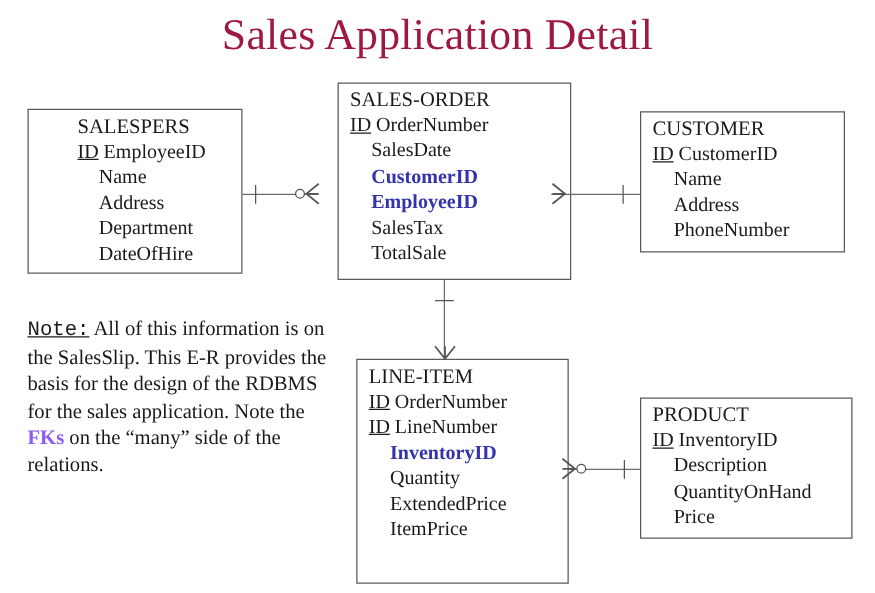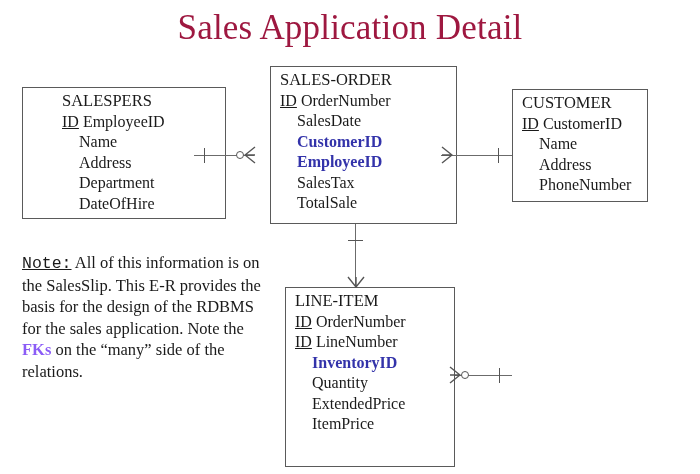--- a/index.html
+++ b/index.html
@@ -124,21 +124,21 @@
     text-align: center;
   }
 </style>
 </head>
 <body>
 
 <div id="canvas">
 
   <div class="title">Sales Application Detail</div>
 
-  <div class="entity" style="left:22px; top:87px; width:204px; height:132px;padding-left:39px;">
+  <div class="entity" style="left:22px; top:87px; width:172px; height:132px;padding-left:39px;">
     <div class="ename">SALESPERS</div>
     <div class="attr">
       <span class="k">ID</span><span class="kname">EmployeeID</span>
     </div>
     <div class="attr plain">Name</div>
     <div class="attr plain">Address</div>
     <div class="attr plain">Department</div>
     <div class="attr plain">DateOfHire</div>
   </div>
 
@@ -147,21 +147,21 @@
     <div class="attr">
       <span class="k">ID</span><span class="kname">OrderNumber</span>
     </div>
     <div class="attr plain">SalesDate</div>
     <div class="attr fk">CustomerID</div>
     <div class="attr fk">EmployeeID</div>
     <div class="attr plain">SalesTax</div>
     <div class="attr plain">TotalSale</div>
   </div>
 
-  <div class="entity" style="left:512px; top:89px; width:136px; height:113px;">
+  <div class="entity" style="left:512px; top:89px; width:164px; height:113px;">
     <div class="ename">CUSTOMER</div>
     <div class="attr">
       <span class="k">ID</span><span class="kname">CustomerID</span>
     </div>
     <div class="attr plain">Name</div>
     <div class="attr plain">Address</div>
     <div class="attr plain">PhoneNumber</div>
   </div>
 
   <div class="entity" style="left:285px; top:287px; width:170px; height:180px;">
@@ -171,20 +171,29 @@
     </div>
     <div class="attr">
       <span class="k">ID</span><span class="kname">LineNumber</span>
     </div>
     <div class="attr fk">InventoryID</div>
     <div class="attr plain">Quantity</div>
     <div class="attr plain">ExtendedPrice</div>
     <div class="attr plain">ItemPrice</div>
   </div>
 
+  <div class="entity" style="left:512px; top:318px; width:170px; height:113px;">
+    <div class="ename">PRODUCT</div>
+    <div class="attr">
+      <span class="k">ID</span><span class="kname">InventoryID</span>
+    </div>
+    <div class="attr plain">Description</div>
+    <div class="attr plain">QuantityOnHand</div>
+    <div class="attr plain">Price</div>
+  </div>
 
   <div class="hline" style="left:194px; top:155px; width:60px;"></div>
   <div class="tick-v" style="left:204px; top:148px;"></div>
   <div class="circle" style="left:236px; top:151px;"></div>
   <svg class="crow" width="12" height="18" style="left:244px; top:146px;">
     <path d="M11,1 L1,9 L11,17 M1,9 L11,9" stroke="#555" stroke-width="1.4" fill="none"></path>
   </svg>
 
   <div class="hline" style="left:441px; top:155px; width:71px;"></div>
   <svg class="crow" width="12" height="18" style="left:441px; top:146px;">

